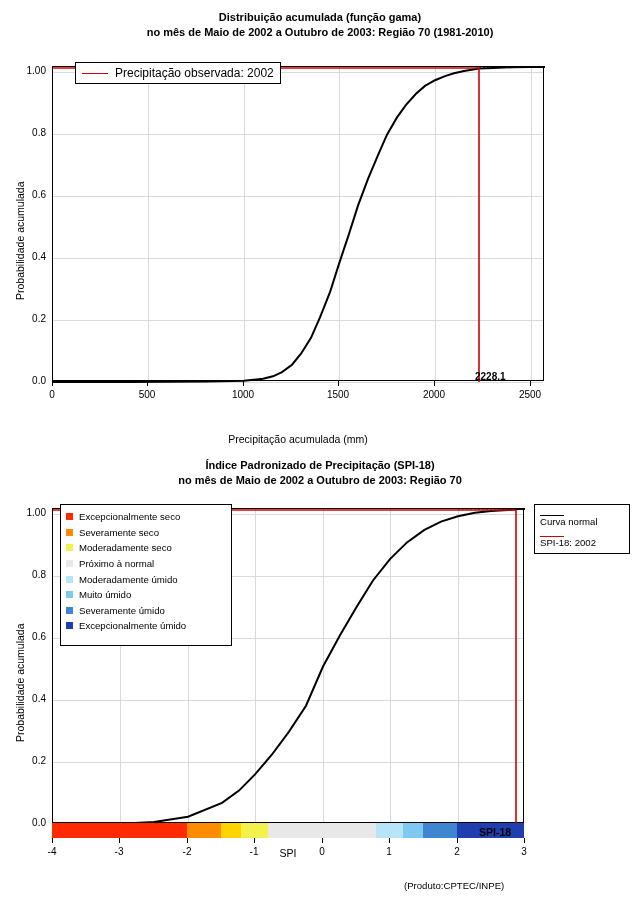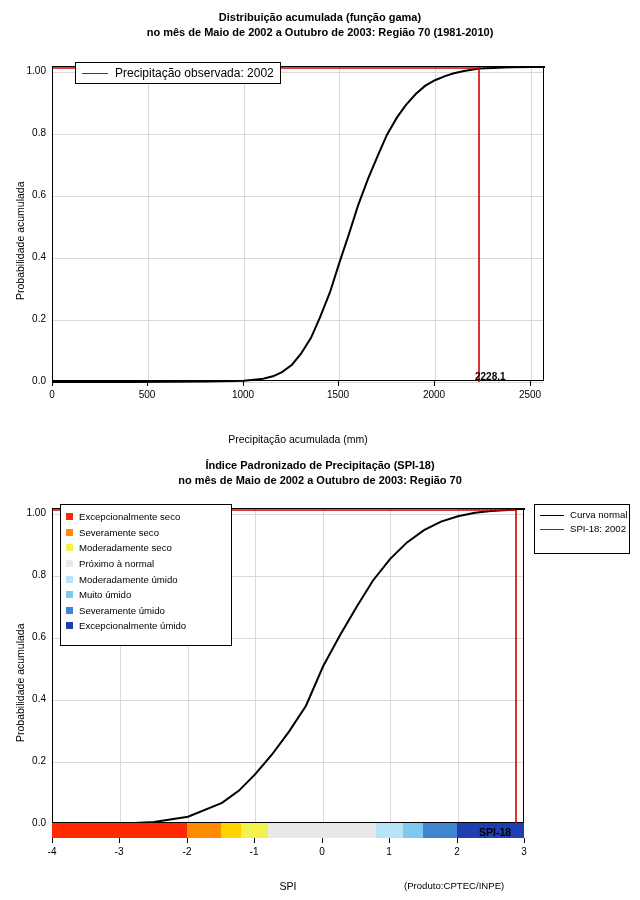--- a/index.html
+++ b/index.html
@@ -30,38 +30,38 @@
     transform-origin:left top;white-space:nowrap;
   }
   #ylab-top{left:14px;top:300px;}
   #ylab-bot{left:14px;top:742px;}
 
   .ytick{position:absolute;font-size:10px;text-align:right;width:42px;}
   .xtick{position:absolute;font-size:10px;text-align:center;width:40px;}
 
   .xlab{position:absolute;font-size:10.5px;text-align:center;}
   #xlab-top{left:52px;width:492px;top:433px;}
-  #xlab-bot{left:52px;width:472px;top:880px;}
+  #xlab-bot{left:52px;width:472px;top:847px;}
 
   .tickmark{position:absolute;background:#000;}
 
   
   .legend{position:absolute;border:1px solid #000;background:#fff;box-sizing:border-box;}
   #legend-top{left:75px;top:62px;width:206px;height:22px;}
   #legend-top .row{display:flex;align-items:center;height:100%;padding-left:6px;}
   .lineswatch{width:26px;height:0;border-top:1.6px solid #d00000;margin-right:7px;}
   .legtext{font-size:12px;white-space:nowrap;}
 
   #legend-cats{left:60px;top:504px;width:172px;height:142px;padding:4px 0 0 5px;}
   #legend-cats .row{display:flex;align-items:center;height:15.6px;}
   #legend-cats .dot{width:7px;height:7px;margin-right:6px;flex:0 0 auto;}
   #legend-cats .legtext{font-size:9.6px;}
 
   #legend-right{left:534px;top:504px;width:96px;height:50px;padding:4px 0 0 5px;}
-  #legend-right .row{display:flex;align-items:flex-start;height:auto;margin-bottom:3px;}
+  #legend-right .row{display:flex;align-items:flex-start;height:auto;margin-bottom:3px;flex-direction:column;}
   #legend-right .ls{width:24px;height:0;margin:6px 6px 0 0;flex:0 0 auto;}
   #legend-right .legtext{font-size:9.6px;white-space:normal;line-height:11px;}
 
   
   svg.overlay{position:absolute;left:0;top:0;overflow:visible;}
   .obs-label{position:absolute;font-size:10px;font-weight:bold;}
   #obs-label-top{left:475px;top:371px;}
   .spi-label{position:absolute;font-size:10.5px;font-weight:bold;color:#000;}
   #spi-label-bot{left:479px;top:826px;}
 

